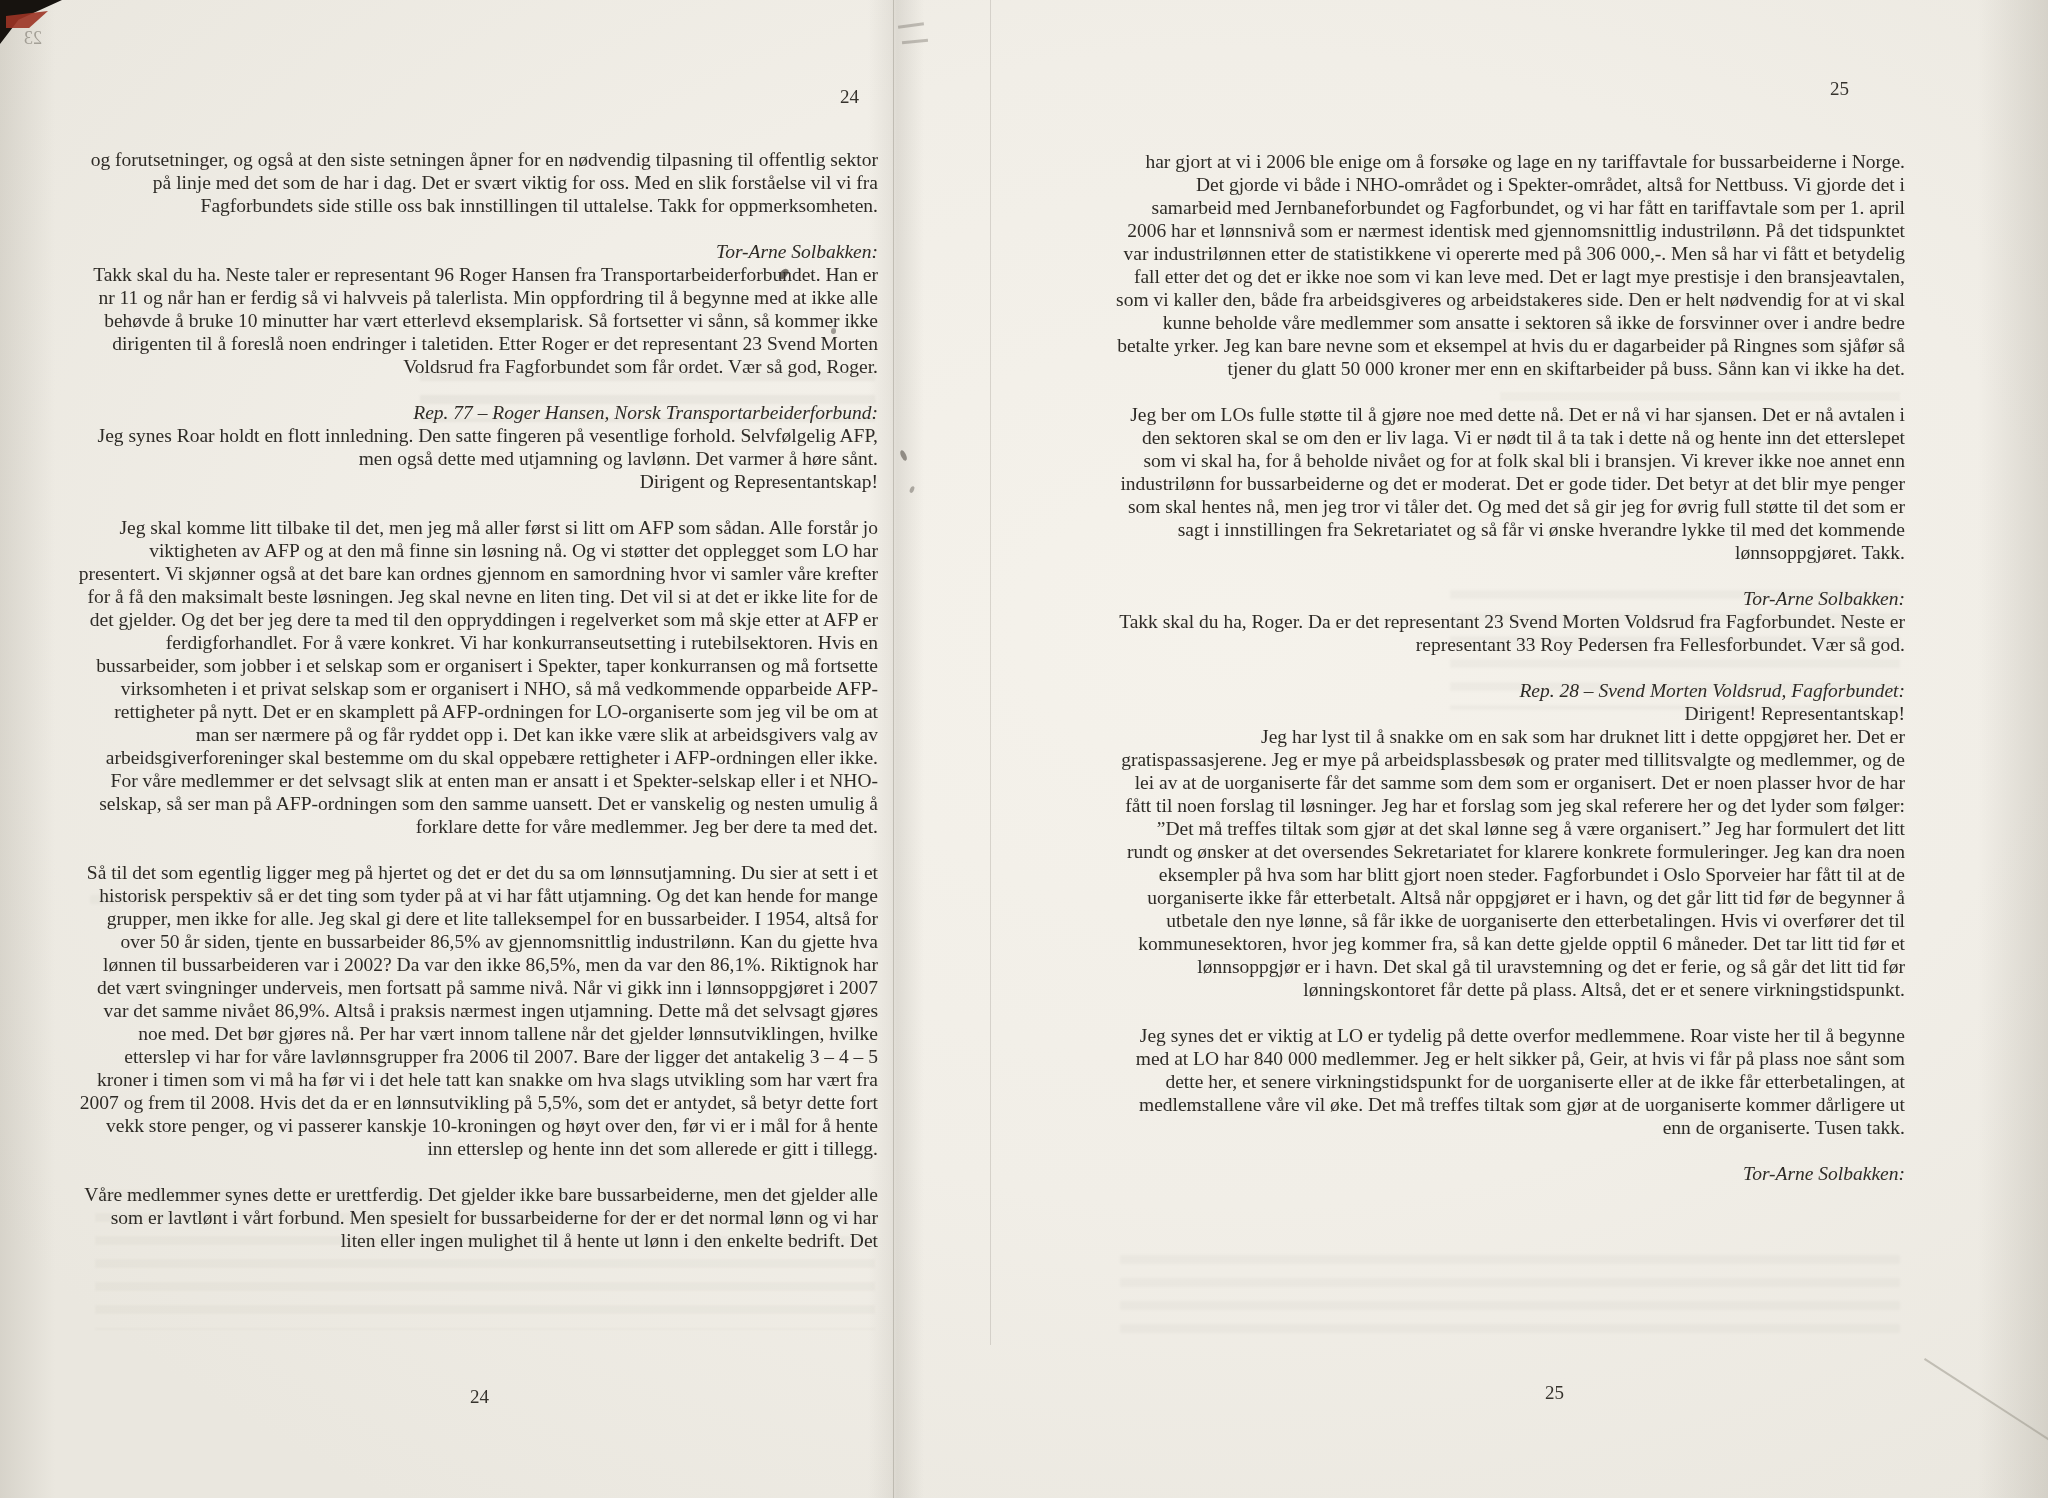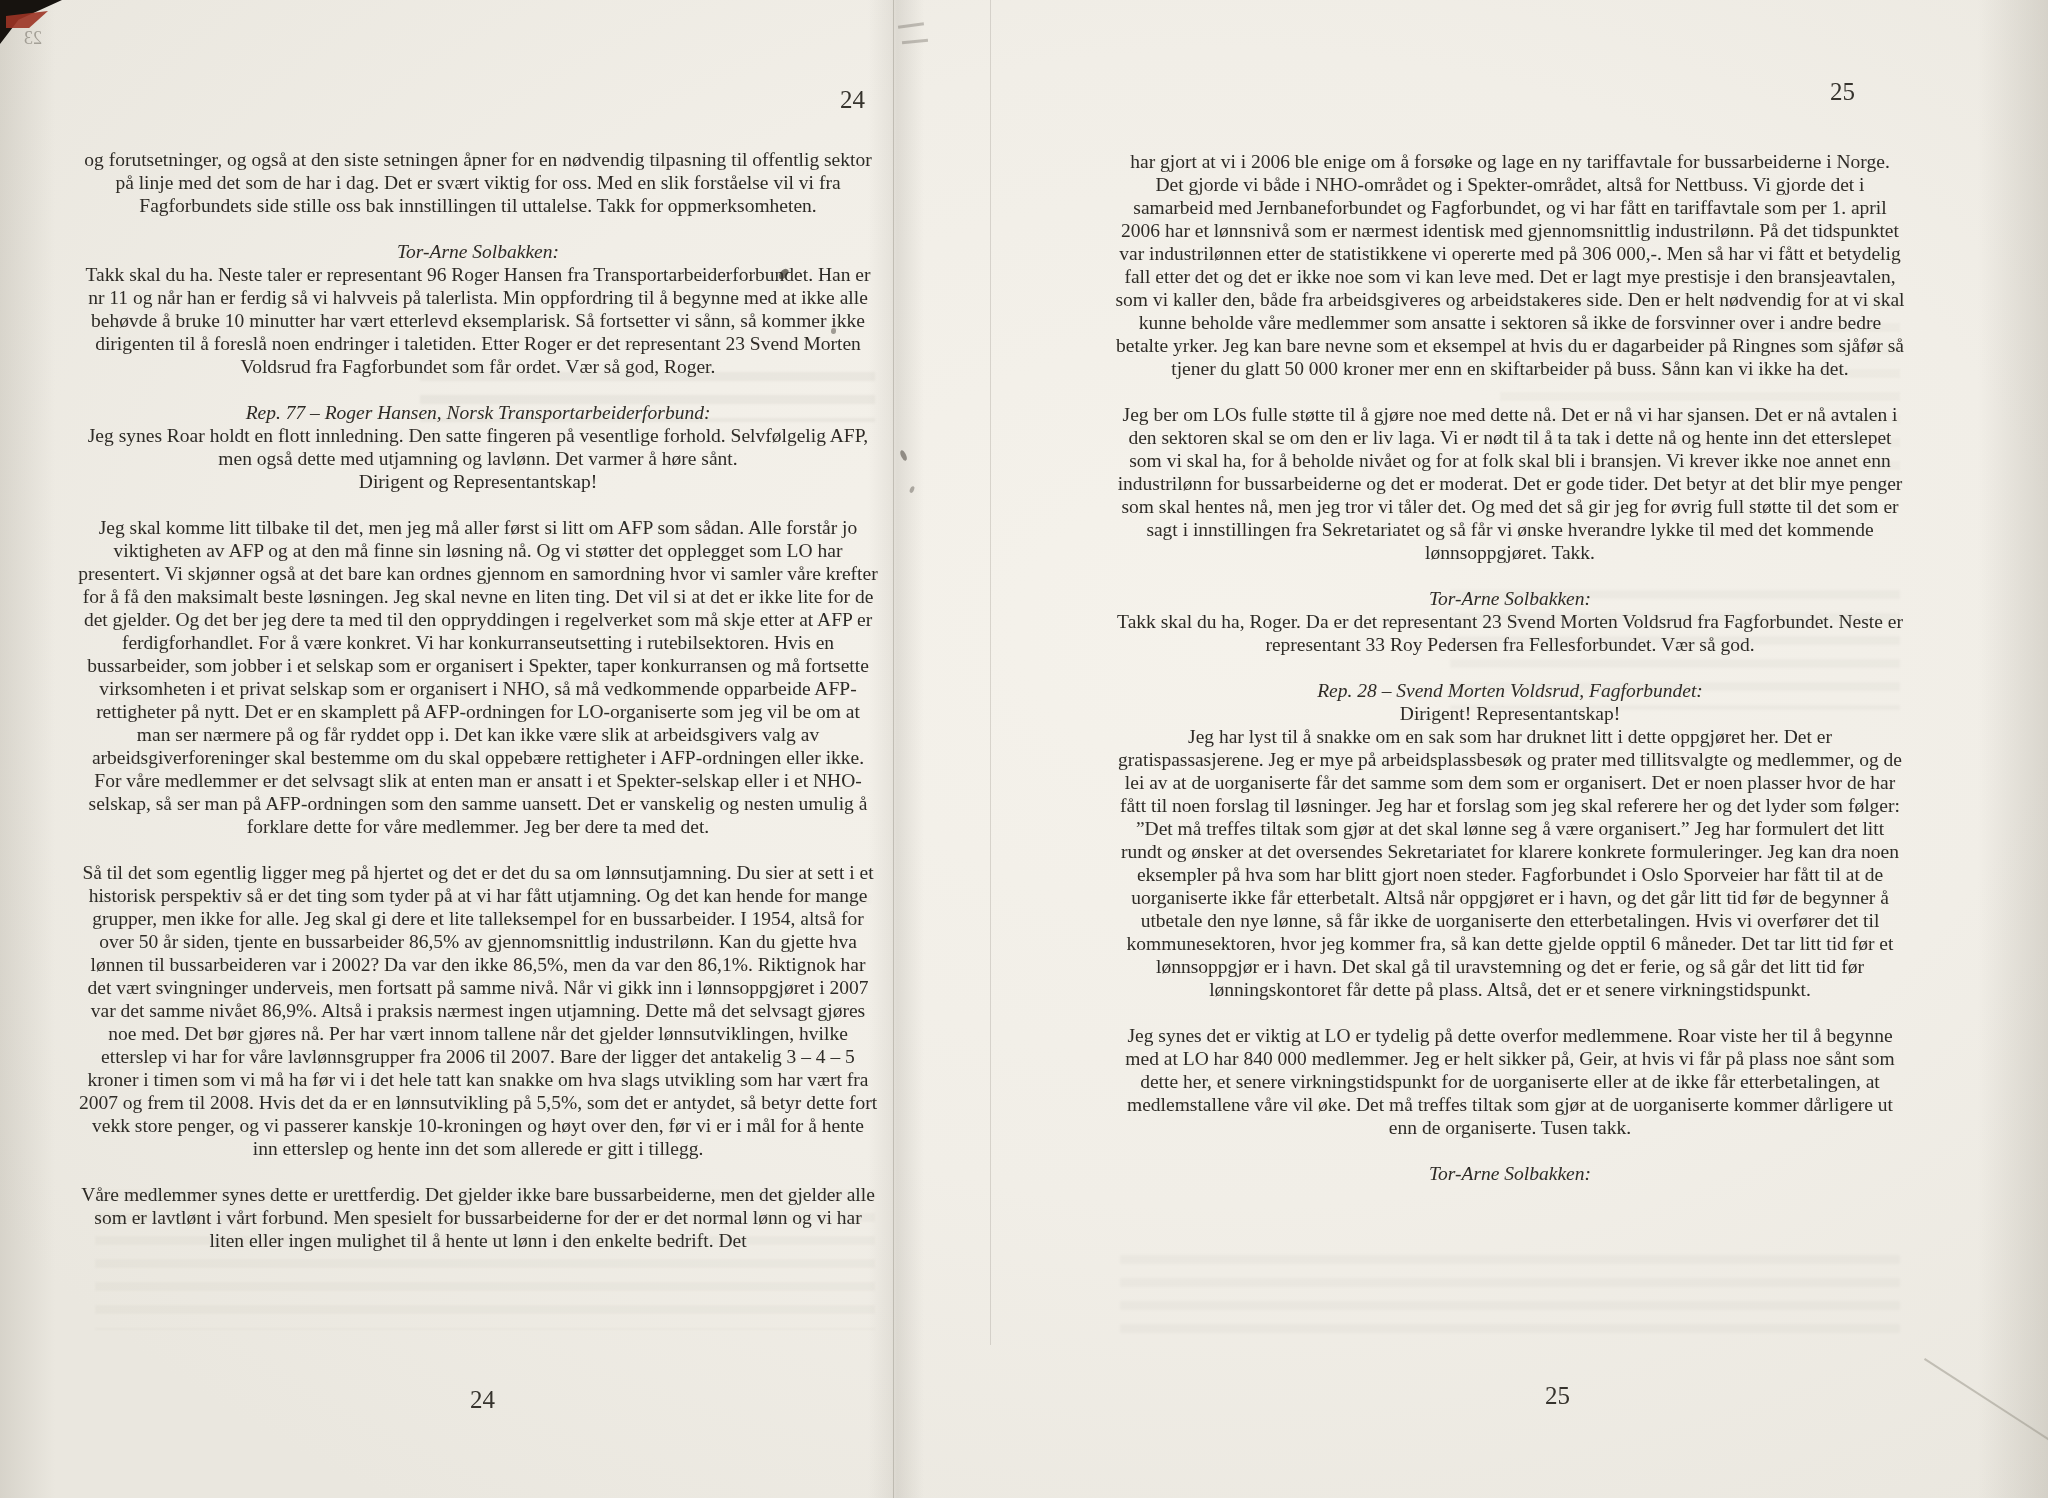--- a/index.html
+++ b/index.html
@@ -6,28 +6,28 @@
   #scan {
     position:relative; width:2048px; height:1498px; overflow:hidden;
     background: radial-gradient(ellipse 1500px 1050px at 60% 42%, #f5f2eb 0%, #f1eee7 55%, #eae7df 100%);
     font-family:"Liberation Serif","DejaVu Serif",serif;
     color:#2e2b26;
   }
   .page-region { position:absolute; top:0; height:1498px; }
   #page-left-region  { left:0;   width:905px;  }
   #page-right-region { left:905px; width:1143px; }
 
-  .col { position:absolute; font-size:19.5px; line-height:23px; text-align:center; }
+  .col { position:absolute; font-size:19.5px; line-height:23px; text-align:right; }
   #col-left  { left:78px;  top:148px; width:800px; }
   #col-right { left:210px; top:150px; width:790px; }
   .col p { margin:0; }
   .col p.gap { margin-top:23px; }
   .speaker { font-style:italic; }
 
-  .pagenum { position:absolute; font-size:25px; color:#36332d;text-align:right; }
+  .pagenum { position:absolute; font-size:19px; color:#36332d;text-align:right; }
   #pn24-top { left:840px; top:86px; }
   #pn24-bot { left:470px; top:1386px; }
   #pn25-top { left:925px; top:78px; }
   #pn25-bot { left:640px; top:1382px; }
 
   
   .edge-left { position:absolute; left:0; top:0; width:55px; height:100%;
     background:linear-gradient(90deg, rgba(170,165,153,0.30), rgba(170,165,153,0)); }
   .gutter { position:absolute; left:868px; top:0; width:56px; height:100%;
     background:linear-gradient(90deg, rgba(0,0,0,0) 0%, rgba(120,115,105,0.10) 42%, rgba(120,115,105,0.16) 52%, rgba(0,0,0,0) 100%); }

